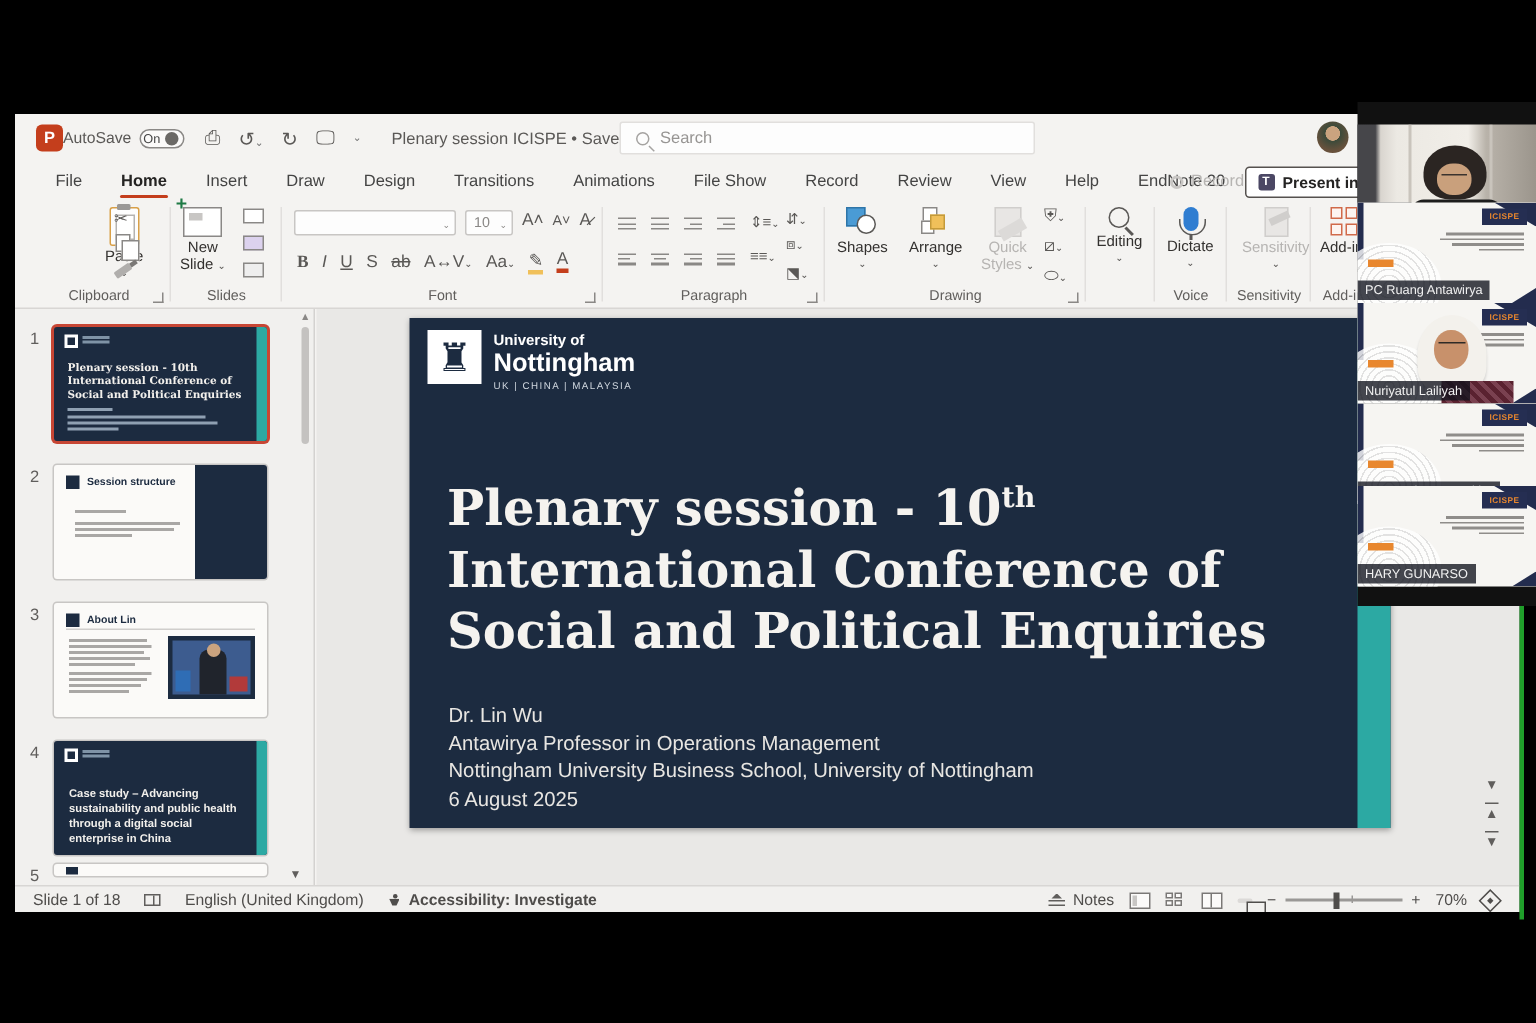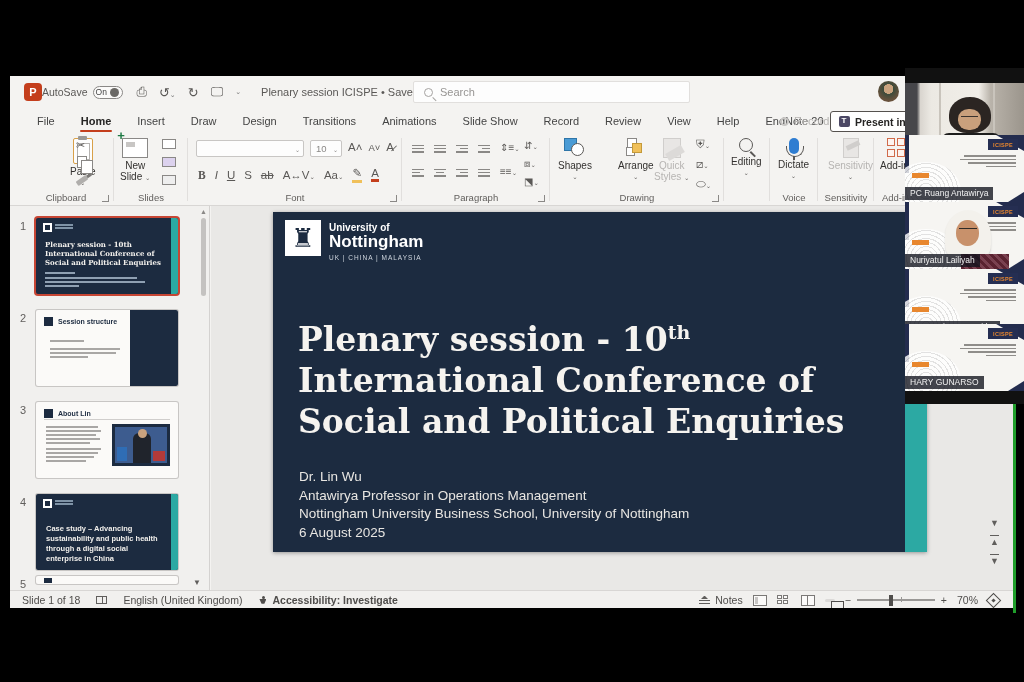--- a/index.html
+++ b/index.html
@@ -267,21 +267,21 @@
 
     <div class="tabrow">
       <div class="tabs">
         <span class="tab">File</span>
         <span class="tab active">Home</span>
         <span class="tab">Insert</span>
         <span class="tab">Draw</span>
         <span class="tab">Design</span>
         <span class="tab">Transitions</span>
         <span class="tab">Animations</span>
-        <span class="tab">Slide Show</span>
+        <span class="tab">File Show</span>
         <span class="tab">Record</span>
         <span class="tab">Review</span>
         <span class="tab">View</span>
         <span class="tab">Help</span>
         <span class="tab">EndNote 20</span>
       </div>
       <div class="record-pill">
         <span class="record-dot"></span>
         <span>Record</span>
       </div>
@@ -406,21 +406,21 @@
 
       <div class="rgroup" style="left:540px; width:174px;">
         <div class="bigbtn" style="left:8px;">
           <span class="icon-shapes">
               <span class="sq"></span>
               <span class="ci"></span>
             </span>
           <span>Shapes</span>
           <span class="chev">⌄</span>
         </div>
-        <div class="bigbtn" style="left:68px;text-align:right;">
+        <div class="bigbtn" style="left:56px;text-align:right;">
           <span class="icon-arrange">
               <span class="a1"></span>
               <span class="a3"></span>
               <span class="a2"></span>
             </span>
           <span>Arrange</span>
           <span class="chev">⌄</span>
         </div>
         <div class="bigbtn disabled" style="left:104px;">
           <span class="icon-quick"></span>

